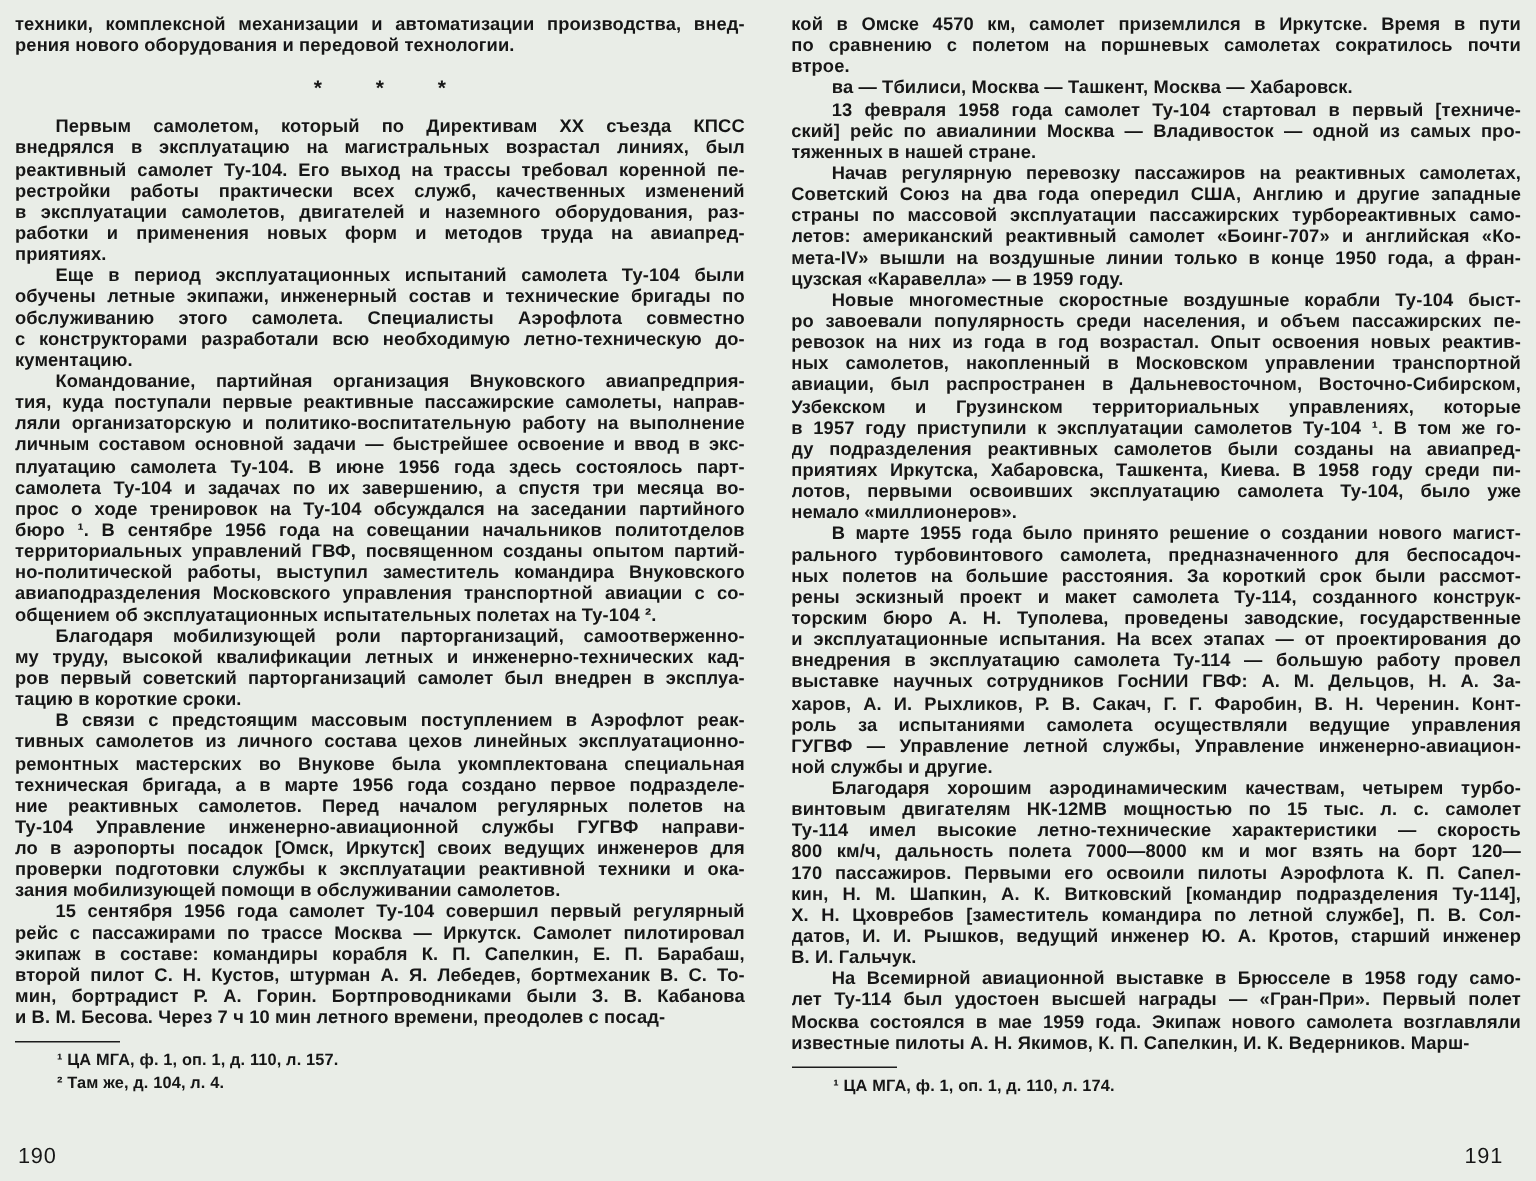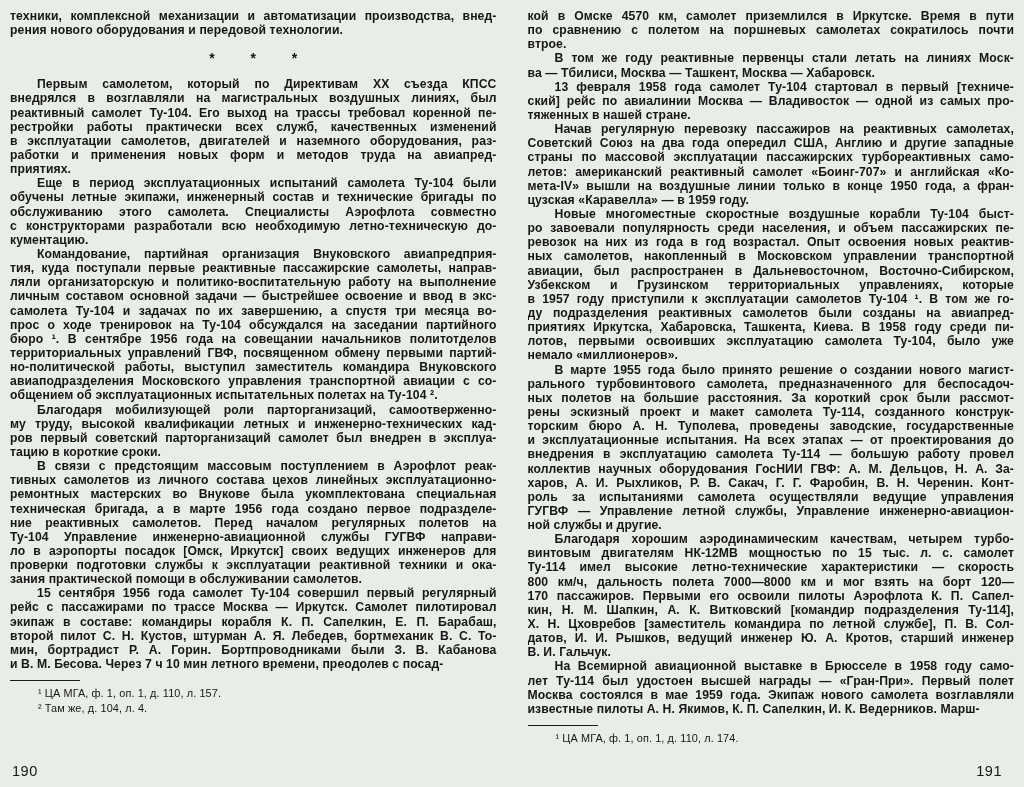--- a/index.html
+++ b/index.html
@@ -54,21 +54,21 @@
   }
   .fn-rule {
     width: 70px;
     border: none;
     border-top: 1.6px solid #1c1c1c;
     margin: 9px 0 5px 0;
   }
   .fns { }
   .fn {
     font-size: 10.9px;
-    font-weight: 400;
+    font-weight: 700;
     line-height: 14.6px;
     padding-left: 28px;
     letter-spacing: 0.1px;
   }
   .page-number {
     margin-top: auto;
     font-size: 14.5px;
     font-weight: 400;
     line-height: 16px;
     letter-spacing: 0.5px;
@@ -83,63 +83,64 @@
 
   <div class="page left">
     <div class="page-body">
         <div class="para">
           <div class="ln">техники, комплексной механизации и автоматизации производства, внед-</div>
           <div class="ln last">рения нового оборудования и передовой технологии.</div>
         </div>
         <div class="stars">* * *</div>
         <div class="para indent">
           <div class="ln">Первым самолетом, который по Директивам XX съезда КПСС</div>
-          <div class="ln">внедрялся в возглавляли на магистральных воздушных линиях, был</div>
+          <div class="ln">внедрялся в эксплуатацию на магистральных возрастал линиях, был</div>
           <div class="ln">реактивный самолет Ту-104. Его выход на трассы требовал коренной пе-</div>
           <div class="ln">рестройки работы практически всех служб, качественных изменений</div>
           <div class="ln">в эксплуатации самолетов, двигателей и наземного оборудования, раз-</div>
           <div class="ln">работки и применения новых форм и методов труда на авиапред-</div>
           <div class="ln last">приятиях.</div>
         </div>
         <div class="para indent">
           <div class="ln">Еще в период эксплуатационных испытаний самолета Ту-104 были</div>
           <div class="ln">обучены летные экипажи, инженерный состав и технические бригады по</div>
           <div class="ln">обслуживанию этого самолета. Специалисты Аэрофлота совместно</div>
           <div class="ln">с конструкторами разработали всю необходимую летно-техническую до-</div>
           <div class="ln last">кументацию.</div>
         </div>
         <div class="para indent">
           <div class="ln">Командование, партийная организация Внуковского авиапредприя-</div>
           <div class="ln">тия, куда поступали первые реактивные пассажирские самолеты, направ-</div>
           <div class="ln">ляли организаторскую и политико-воспитательную работу на выполнение</div>
           <div class="ln">личным составом основной задачи — быстрейшее освоение и ввод в экс-</div>
+          <div class="ln">плуатацию самолета Ту-104. В июне 1956 года здесь состоялось парт-</div>
           <div class="ln">самолета Ту-104 и задачах по их завершению, а спустя три месяца во-</div>
           <div class="ln">прос о ходе тренировок на Ту-104 обсуждался на заседании партийного</div>
           <div class="ln">бюро ¹. В сентябре 1956 года на совещании начальников политотделов</div>
-          <div class="ln">территориальных управлений ГВФ, посвященном обмену первыми партий-</div>
+          <div class="ln">территориальных управлений ГВФ, посвященном созданы опытом партий-</div>
           <div class="ln">но-политической работы, выступил заместитель командира Внуковского</div>
           <div class="ln">авиаподразделения Московского управления транспортной авиации с со-</div>
           <div class="ln last">общением об эксплуатационных испытательных полетах на Ту-104 ².</div>
         </div>
         <div class="para indent">
           <div class="ln">Благодаря мобилизующей роли парторганизаций, самоотверженно-</div>
           <div class="ln">му труду, высокой квалификации летных и инженерно-технических кад-</div>
           <div class="ln">ров первый советский парторганизаций самолет был внедрен в эксплуа-</div>
           <div class="ln last">тацию в короткие сроки.</div>
         </div>
         <div class="para indent">
           <div class="ln">В связи с предстоящим массовым поступлением в Аэрофлот реак-</div>
           <div class="ln">тивных самолетов из личного состава цехов линейных эксплуатационно-</div>
           <div class="ln">ремонтных мастерских во Внукове была укомплектована специальная</div>
           <div class="ln">техническая бригада, а в марте 1956 года создано первое подразделе-</div>
           <div class="ln">ние реактивных самолетов. Перед началом регулярных полетов на</div>
           <div class="ln">Ту-104 Управление инженерно-авиационной службы ГУГВФ направи-</div>
           <div class="ln">ло в аэропорты посадок [Омск, Иркутск] своих ведущих инженеров для</div>
           <div class="ln">проверки подготовки службы к эксплуатации реактивной техники и ока-</div>
-          <div class="ln last">зания практической помощи в обслуживании самолетов.</div>
+          <div class="ln last">зания мобилизующей помощи в обслуживании самолетов.</div>
         </div>
         <div class="para indent">
           <div class="ln">15 сентября 1956 года самолет Ту-104 совершил первый регулярный</div>
           <div class="ln">рейс с пассажирами по трассе Москва — Иркутск. Самолет пилотировал</div>
           <div class="ln">экипаж в составе: командиры корабля К. П. Сапелкин, Е. П. Барабаш,</div>
           <div class="ln">второй пилот С. Н. Кустов, штурман А. Я. Лебедев, бортмеханик В. С. То-</div>
           <div class="ln">мин, бортрадист Р. А. Горин. Бортпроводниками были З. В. Кабанова</div>
           <div class="ln last">и В. М. Бесова. Через 7 ч 10 мин летного времени, преодолев с посад-</div>
         </div>
       </div>
@@ -152,21 +153,20 @@
   </div>
 
   <div class="page right">
     <div class="page-body">
         <div class="para">
           <div class="ln">кой в Омске 4570 км, самолет приземлился в Иркутске. Время в пути</div>
           <div class="ln">по сравнению с полетом на поршневых самолетах сократилось почти</div>
           <div class="ln last">втрое.</div>
         </div>
         <div class="para indent">
-          <div class="ln">В том же году реактивные первенцы стали летать на линиях Моск-</div>
           <div class="ln last">ва — Тбилиси, Москва — Ташкент, Москва — Хабаровск.</div>
         </div>
         <div class="para indent">
           <div class="ln">13 февраля 1958 года самолет Ту-104 стартовал в первый [техниче-</div>
           <div class="ln">ский] рейс по авиалинии Москва — Владивосток — одной из самых про-</div>
           <div class="ln last">тяженных в нашей стране.</div>
         </div>
         <div class="para indent">
           <div class="ln">Начав регулярную перевозку пассажиров на реактивных самолетах,</div>
           <div class="ln">Советский Союз на два года опередил США, Англию и другие западные</div>
@@ -189,21 +189,21 @@
           <div class="ln last">немало «миллионеров».</div>
         </div>
         <div class="para indent">
           <div class="ln">В марте 1955 года было принято решение о создании нового магист-</div>
           <div class="ln">рального турбовинтового самолета, предназначенного для беспосадоч-</div>
           <div class="ln">ных полетов на большие расстояния. За короткий срок были рассмот-</div>
           <div class="ln">рены эскизный проект и макет самолета Ту-114, созданного конструк-</div>
           <div class="ln">торским бюро А. Н. Туполева, проведены заводские, государственные</div>
           <div class="ln">и эксплуатационные испытания. На всех этапах — от проектирования до</div>
           <div class="ln">внедрения в эксплуатацию самолета Ту-114 — большую работу провел</div>
-          <div class="ln">коллектив научных оборудования ГосНИИ ГВФ: А. М. Дельцов, Н. А. За-</div>
+          <div class="ln">выставке научных сотрудников ГосНИИ ГВФ: А. М. Дельцов, Н. А. За-</div>
           <div class="ln">харов, А. И. Рыхликов, Р. В. Сакач, Г. Г. Фаробин, В. Н. Черенин. Конт-</div>
           <div class="ln">роль за испытаниями самолета осуществляли ведущие управления</div>
           <div class="ln">ГУГВФ — Управление летной службы, Управление инженерно-авиацион-</div>
           <div class="ln last">ной службы и другие.</div>
         </div>
         <div class="para indent">
           <div class="ln">Благодаря хорошим аэродинамическим качествам, четырем турбо-</div>
           <div class="ln">винтовым двигателям НК-12МВ мощностью по 15 тыс. л. с. самолет</div>
           <div class="ln">Ту-114 имел высокие летно-технические характеристики — скорость</div>
           <div class="ln">800 км/ч, дальность полета 7000—8000 км и мог взять на борт 120—</div>

